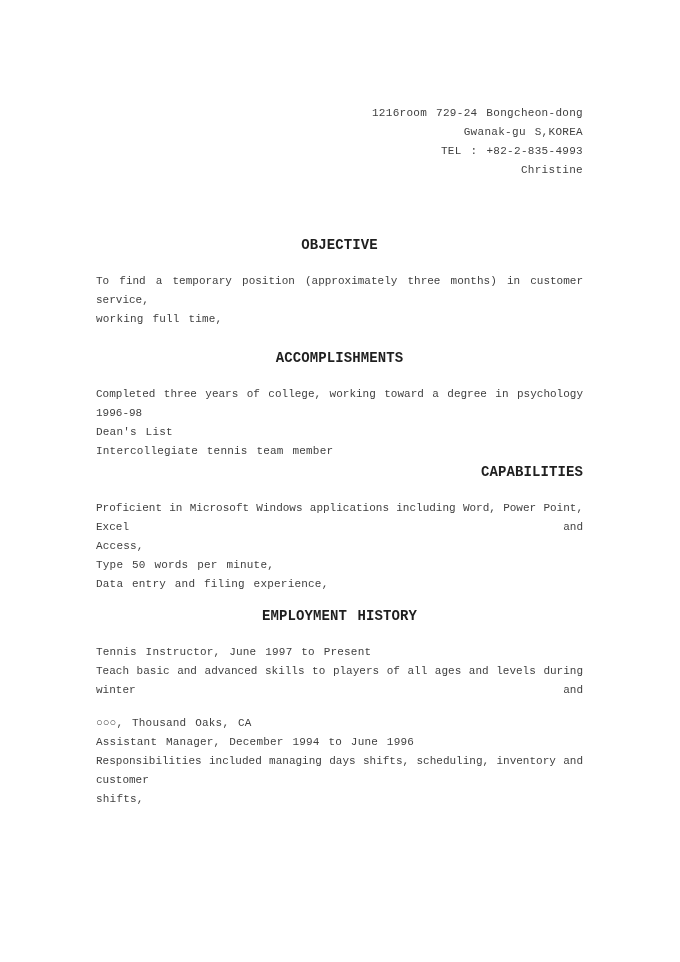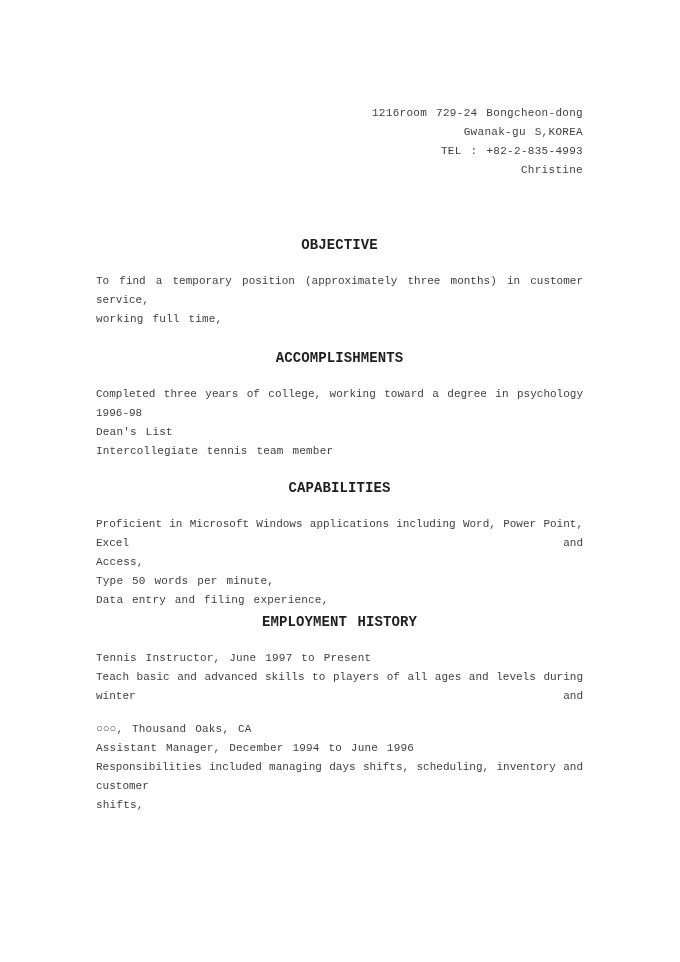--- a/index.html
+++ b/index.html
@@ -29,22 +29,22 @@
     font-weight: 700;
     color: #1f1f1f;
     text-align: center;
     line-height: 19px;
     margin: 0;
     letter-spacing: 0.1px;
     word-spacing: 2px;
   }
   .heading.mt-56 { margin-top: 56px; }
   .heading.mt-20 { margin-top: 20px; }
-  .heading.mt-18 { margin-top: 18px; }
-  .heading.mt-15 { margin-top: 3px; }
+  .heading.mt-18 { margin-top: 2px; text-align: right; }
+  .heading.mt-15 { margin-top: 13px; }
   .heading { margin-bottom: 17px; }
 
   .block { margin: 0; }
   .block + .block { margin-top: 14px; }
 
   .line { min-height: 19px; }
   
   .line.j {
     text-align: justify;
     text-align-last: justify;

